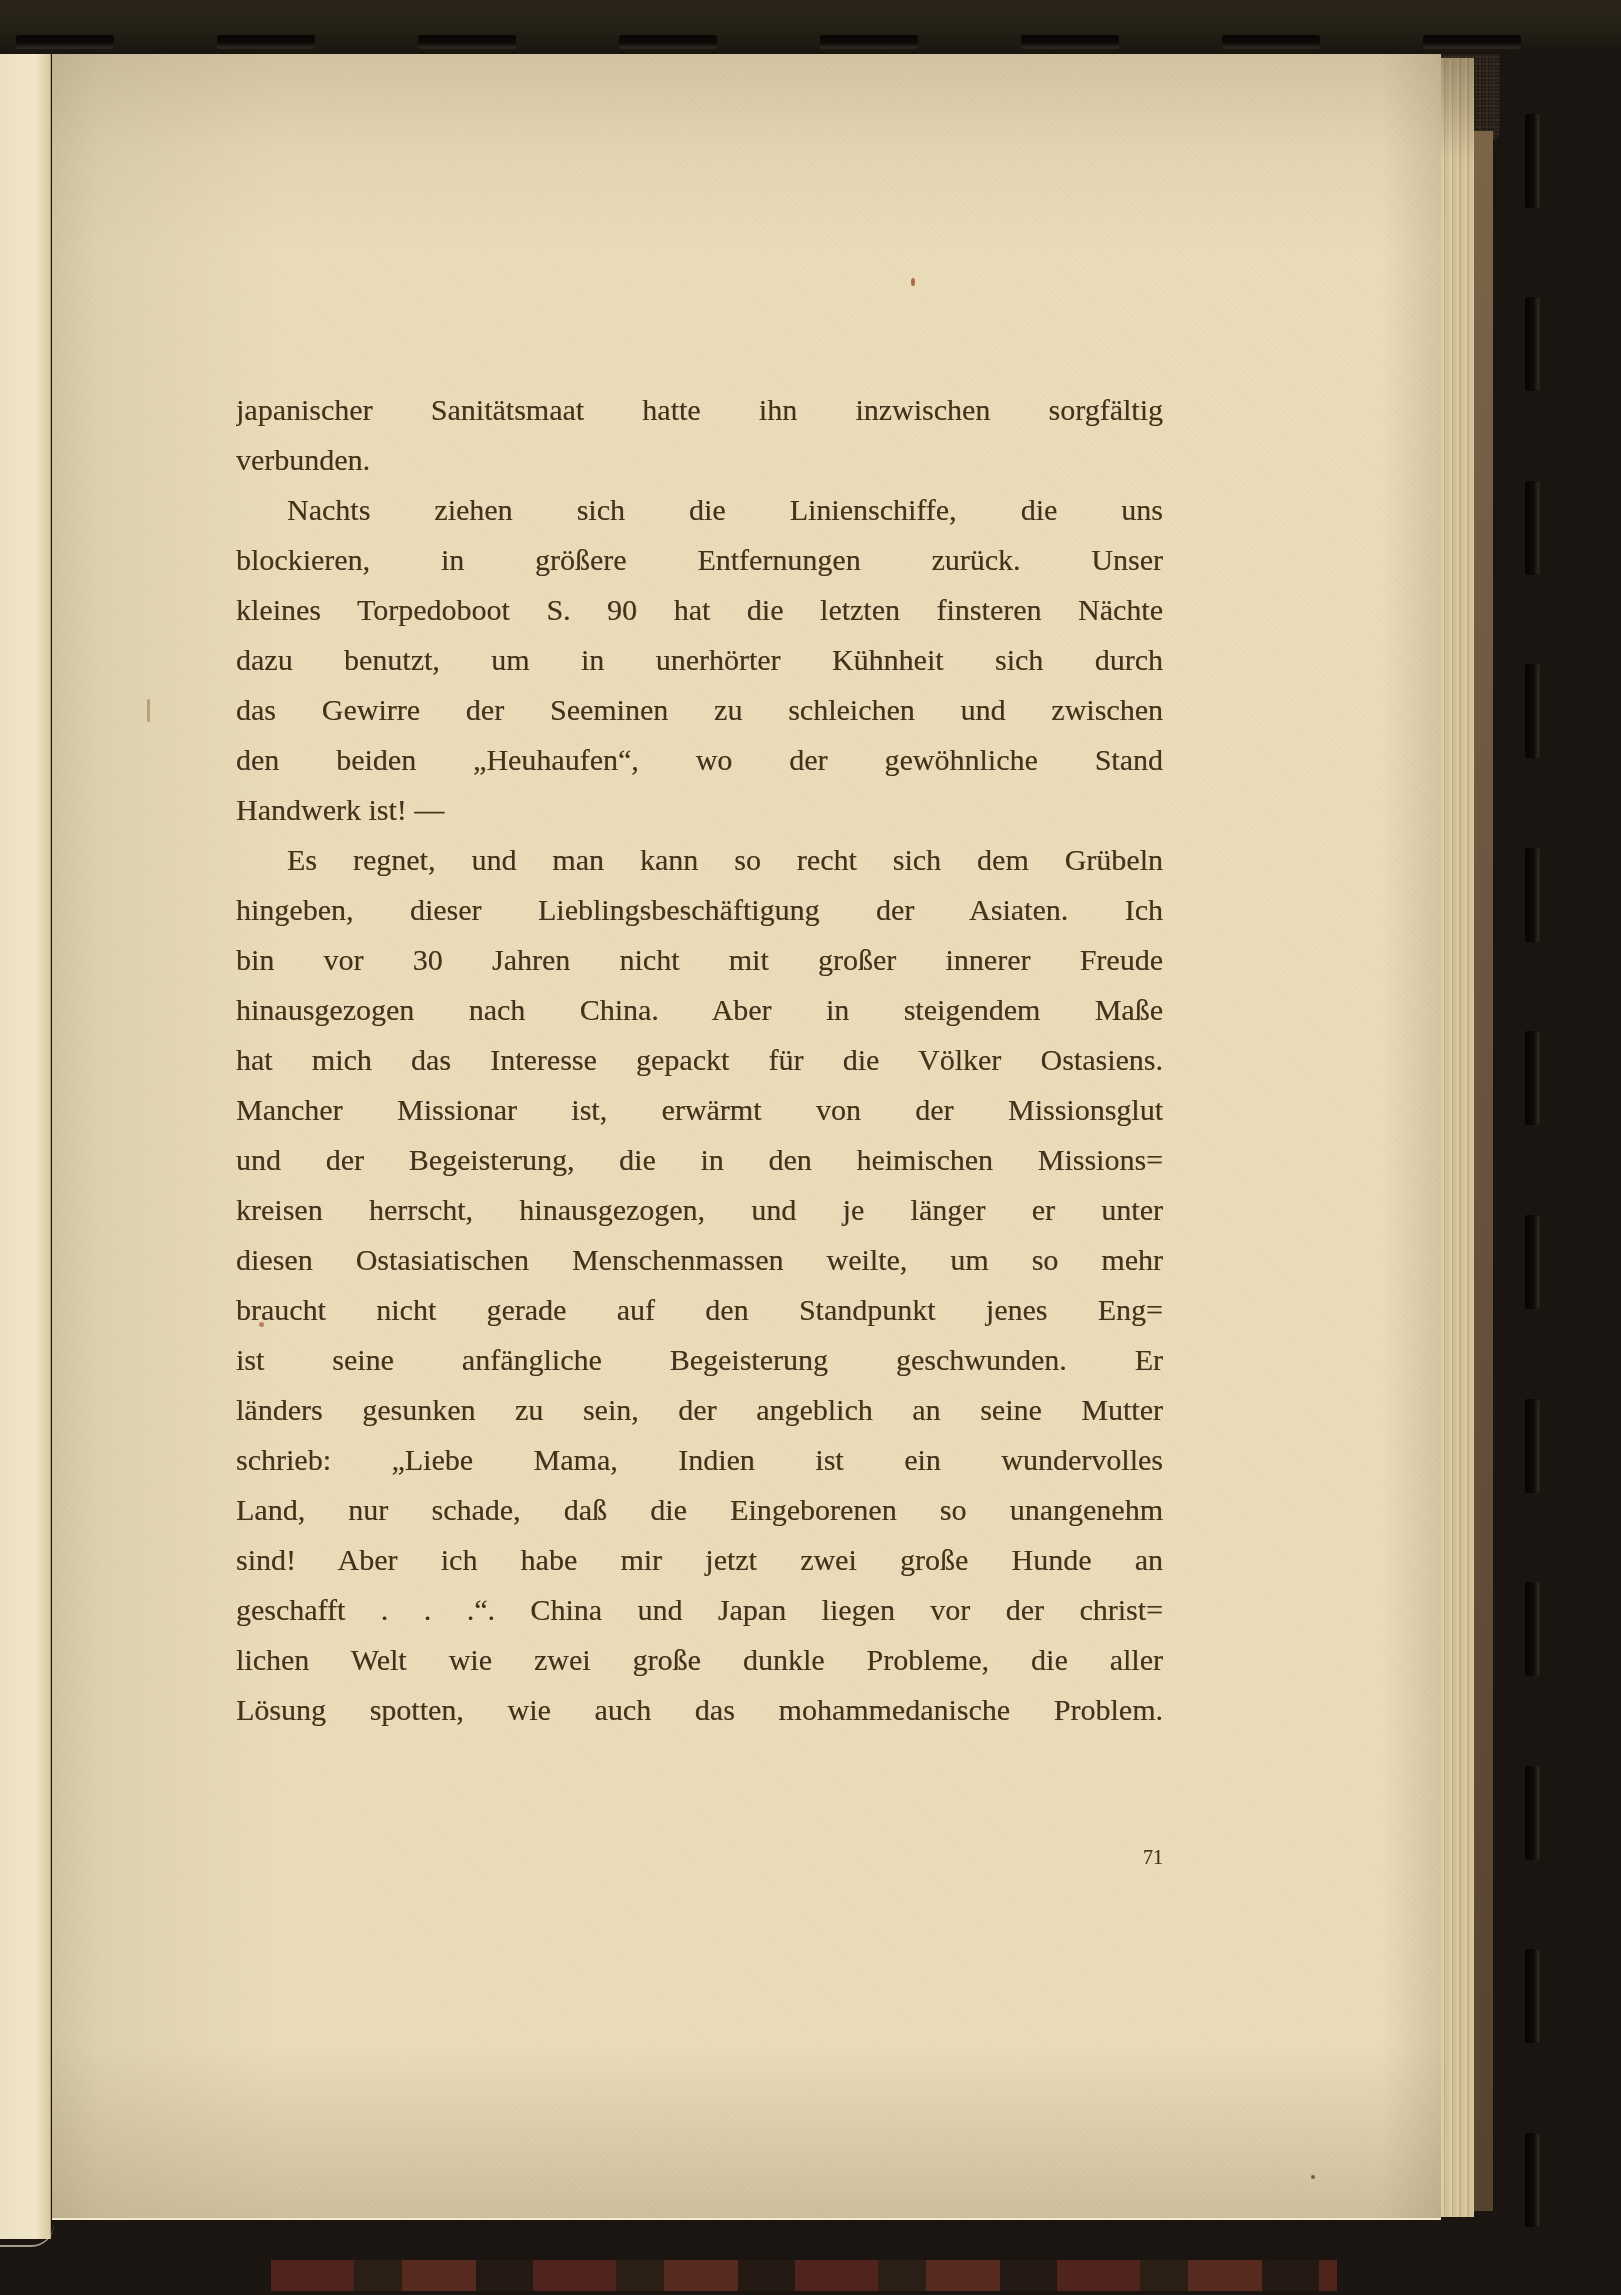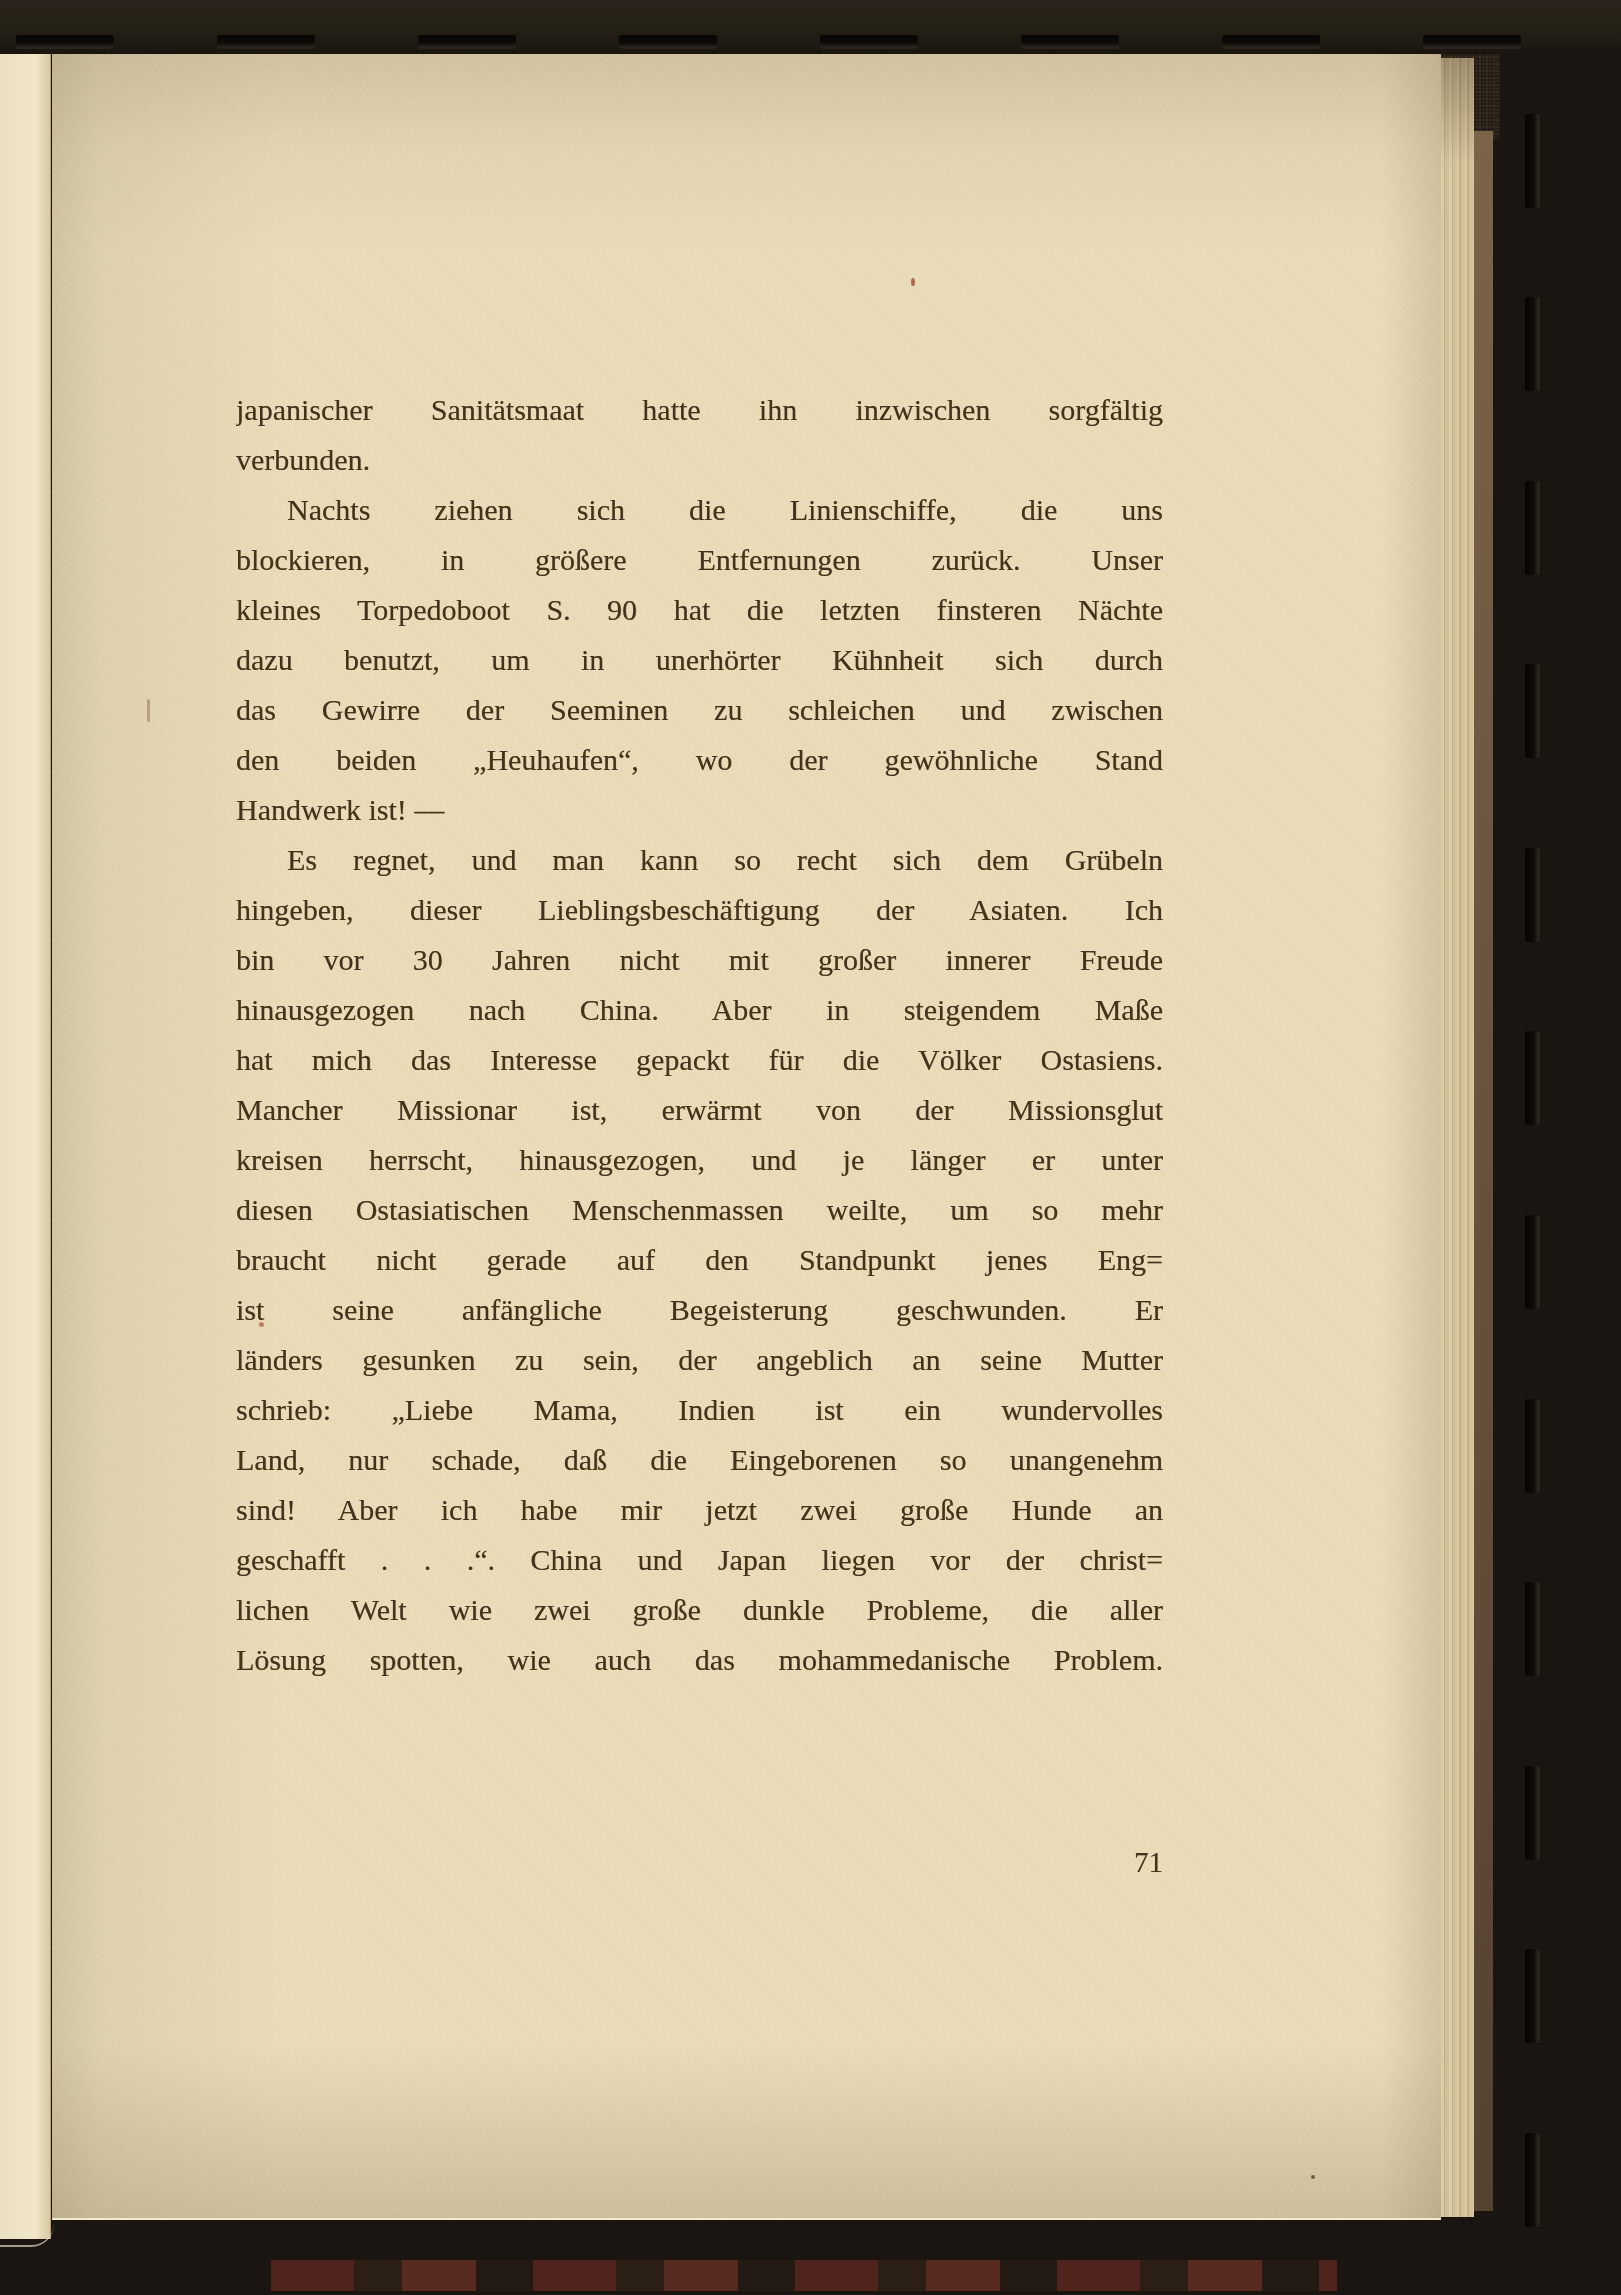--- a/index.html
+++ b/index.html
@@ -92,21 +92,21 @@
     height:50px; line-height:50px;
     text-align:justify; text-align-last:justify;
     overflow:hidden; white-space:nowrap;
   }
   .line.j { white-space:normal; }
   .line.end { text-align-last:left; white-space:normal; }
   .line.ind { text-indent:51px; }
 
   .page-number {
     position:absolute; left:236px; top:1846px; width:927px; z-index:5;
-    text-align:right; font-size:29px; color: var(--ink,#463420);
+    text-align:right; font-size:20px; color: var(--ink,#463420);
     text-shadow:0.3px 0.3px 0.4px rgba(60,40,18,.45);
   }
 
   .speck { position:absolute; border-radius:50%; z-index:6; }
   .speck.s1 { left:911px; top:278px; width:4.4px; height:7.9px; background:#9c4f2e; opacity:.8; }
   .speck.s2 { left:259px;  top:1322px; width:5.2px; height:5.2px; background:#aa5a3a; opacity:.7; }
   .speck.s3 { left:1311px; top:2175px; width:4.4px; height:4.4px; background:#55432c; opacity:.8; }
   .speck.s4 { left:147px;  top:699px; width:2.6px; height:23px; background:#8a6f4a; opacity:.5; border-radius:1.7px;}
 </style>
 </head>
@@ -137,20 +137,21 @@
       <div class="line j">dazu benutzt, um in unerhörter Kühnheit sich durch</div>
       <div class="line j">das Gewirre der Seeminen zu schleichen und zwischen</div>
       <div class="line j">den beiden „Heuhaufen“, wo der gewöhnliche Stand</div>
       <div class="line end">Handwerk ist! —</div>
       <div class="line j ind">Es regnet, und man kann so recht sich dem Grübeln</div>
       <div class="line j">hingeben, dieser Lieblingsbeschäftigung der Asiaten.  Ich</div>
       <div class="line j">bin vor 30 Jahren nicht mit großer innerer Freude</div>
       <div class="line j">hinausgezogen nach China.  Aber in steigendem Maße</div>
       <div class="line j">hat mich das Interesse gepackt für die Völker Ostasiens.</div>
       <div class="line j">Mancher Missionar ist, erwärmt von der Missionsglut</div>
+      <div class="line j">und der Begeisterung, die in den heimischen Missions=</div>
       <div class="line j">kreisen herrscht, hinausgezogen, und je länger er unter</div>
       <div class="line j">diesen Ostasiatischen Menschenmassen weilte, um so mehr</div>
       <div class="line j">braucht nicht gerade auf den Standpunkt jenes Eng=</div>
       <div class="line j">ist seine anfängliche Begeisterung geschwunden.  Er</div>
       <div class="line j">länders gesunken zu sein, der angeblich an seine Mutter</div>
       <div class="line j">schrieb: „Liebe Mama, Indien ist ein wundervolles</div>
       <div class="line j">Land, nur schade, daß die Eingeborenen so unangenehm</div>
       <div class="line j">sind!  Aber ich habe mir jetzt zwei große Hunde an</div>
       <div class="line j">geschafft . . .“.  China und Japan liegen vor der christ=</div>
       <div class="line j">lichen Welt wie zwei große dunkle Probleme, die aller</div>

